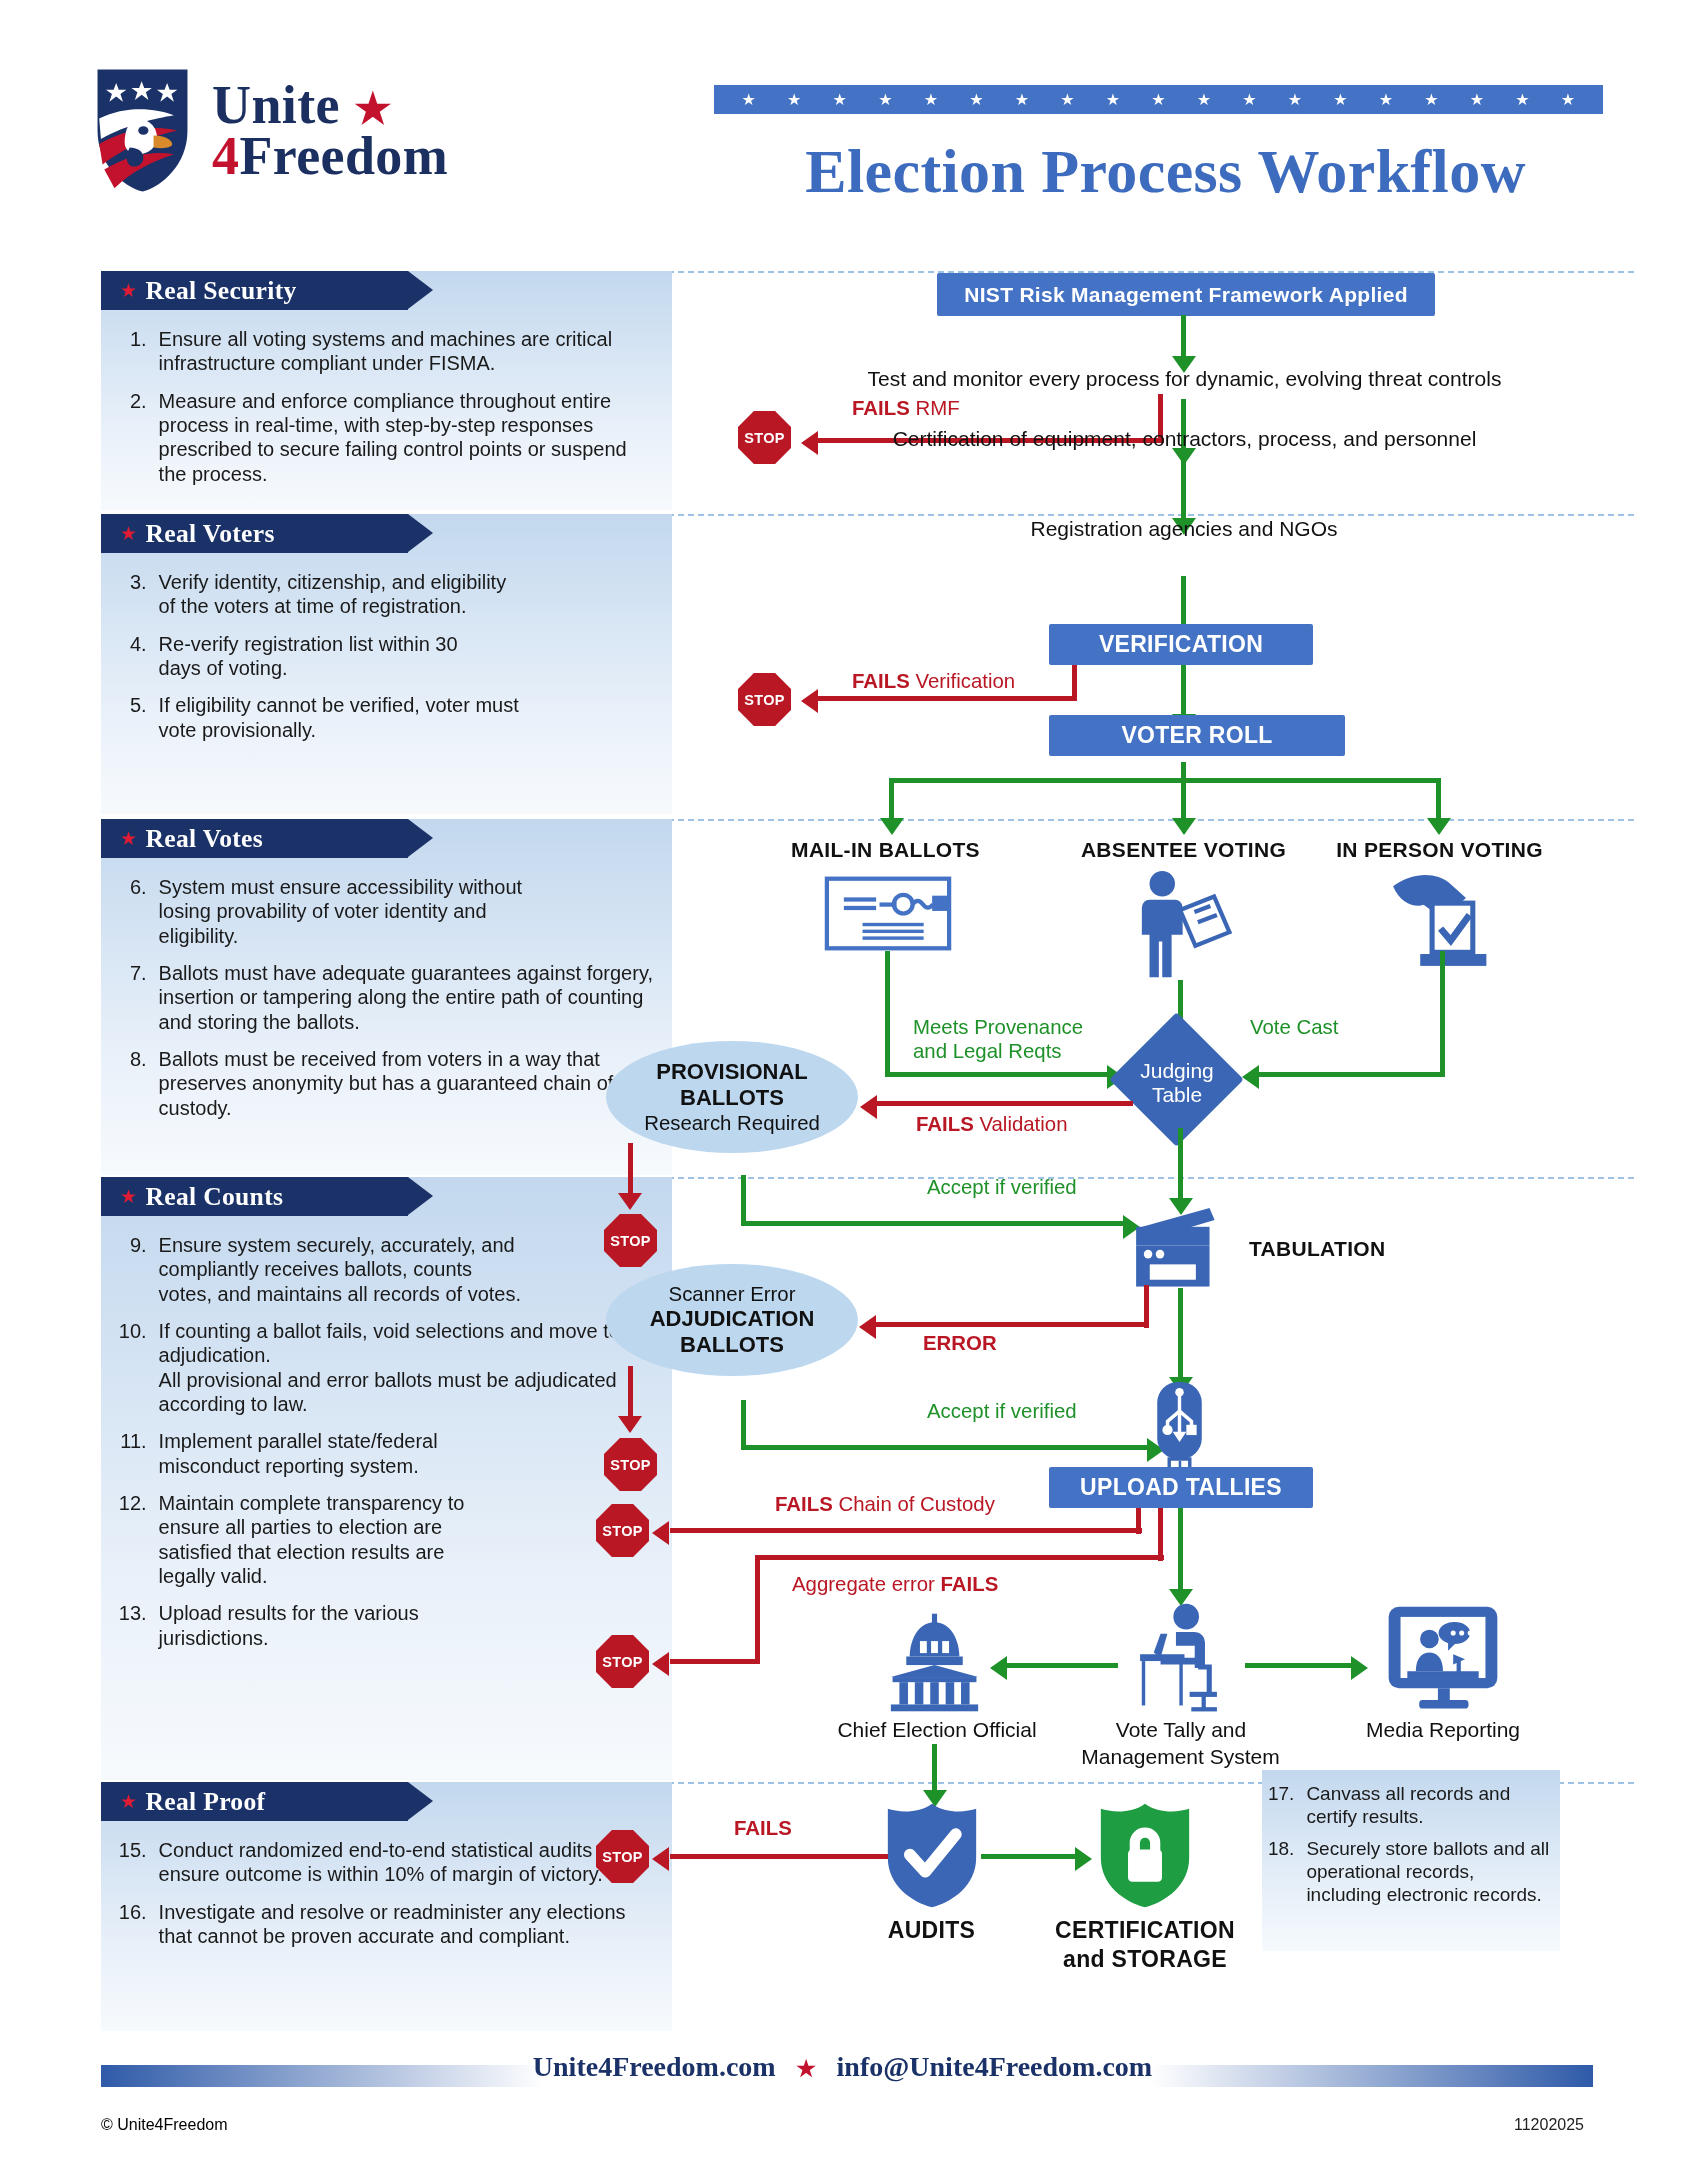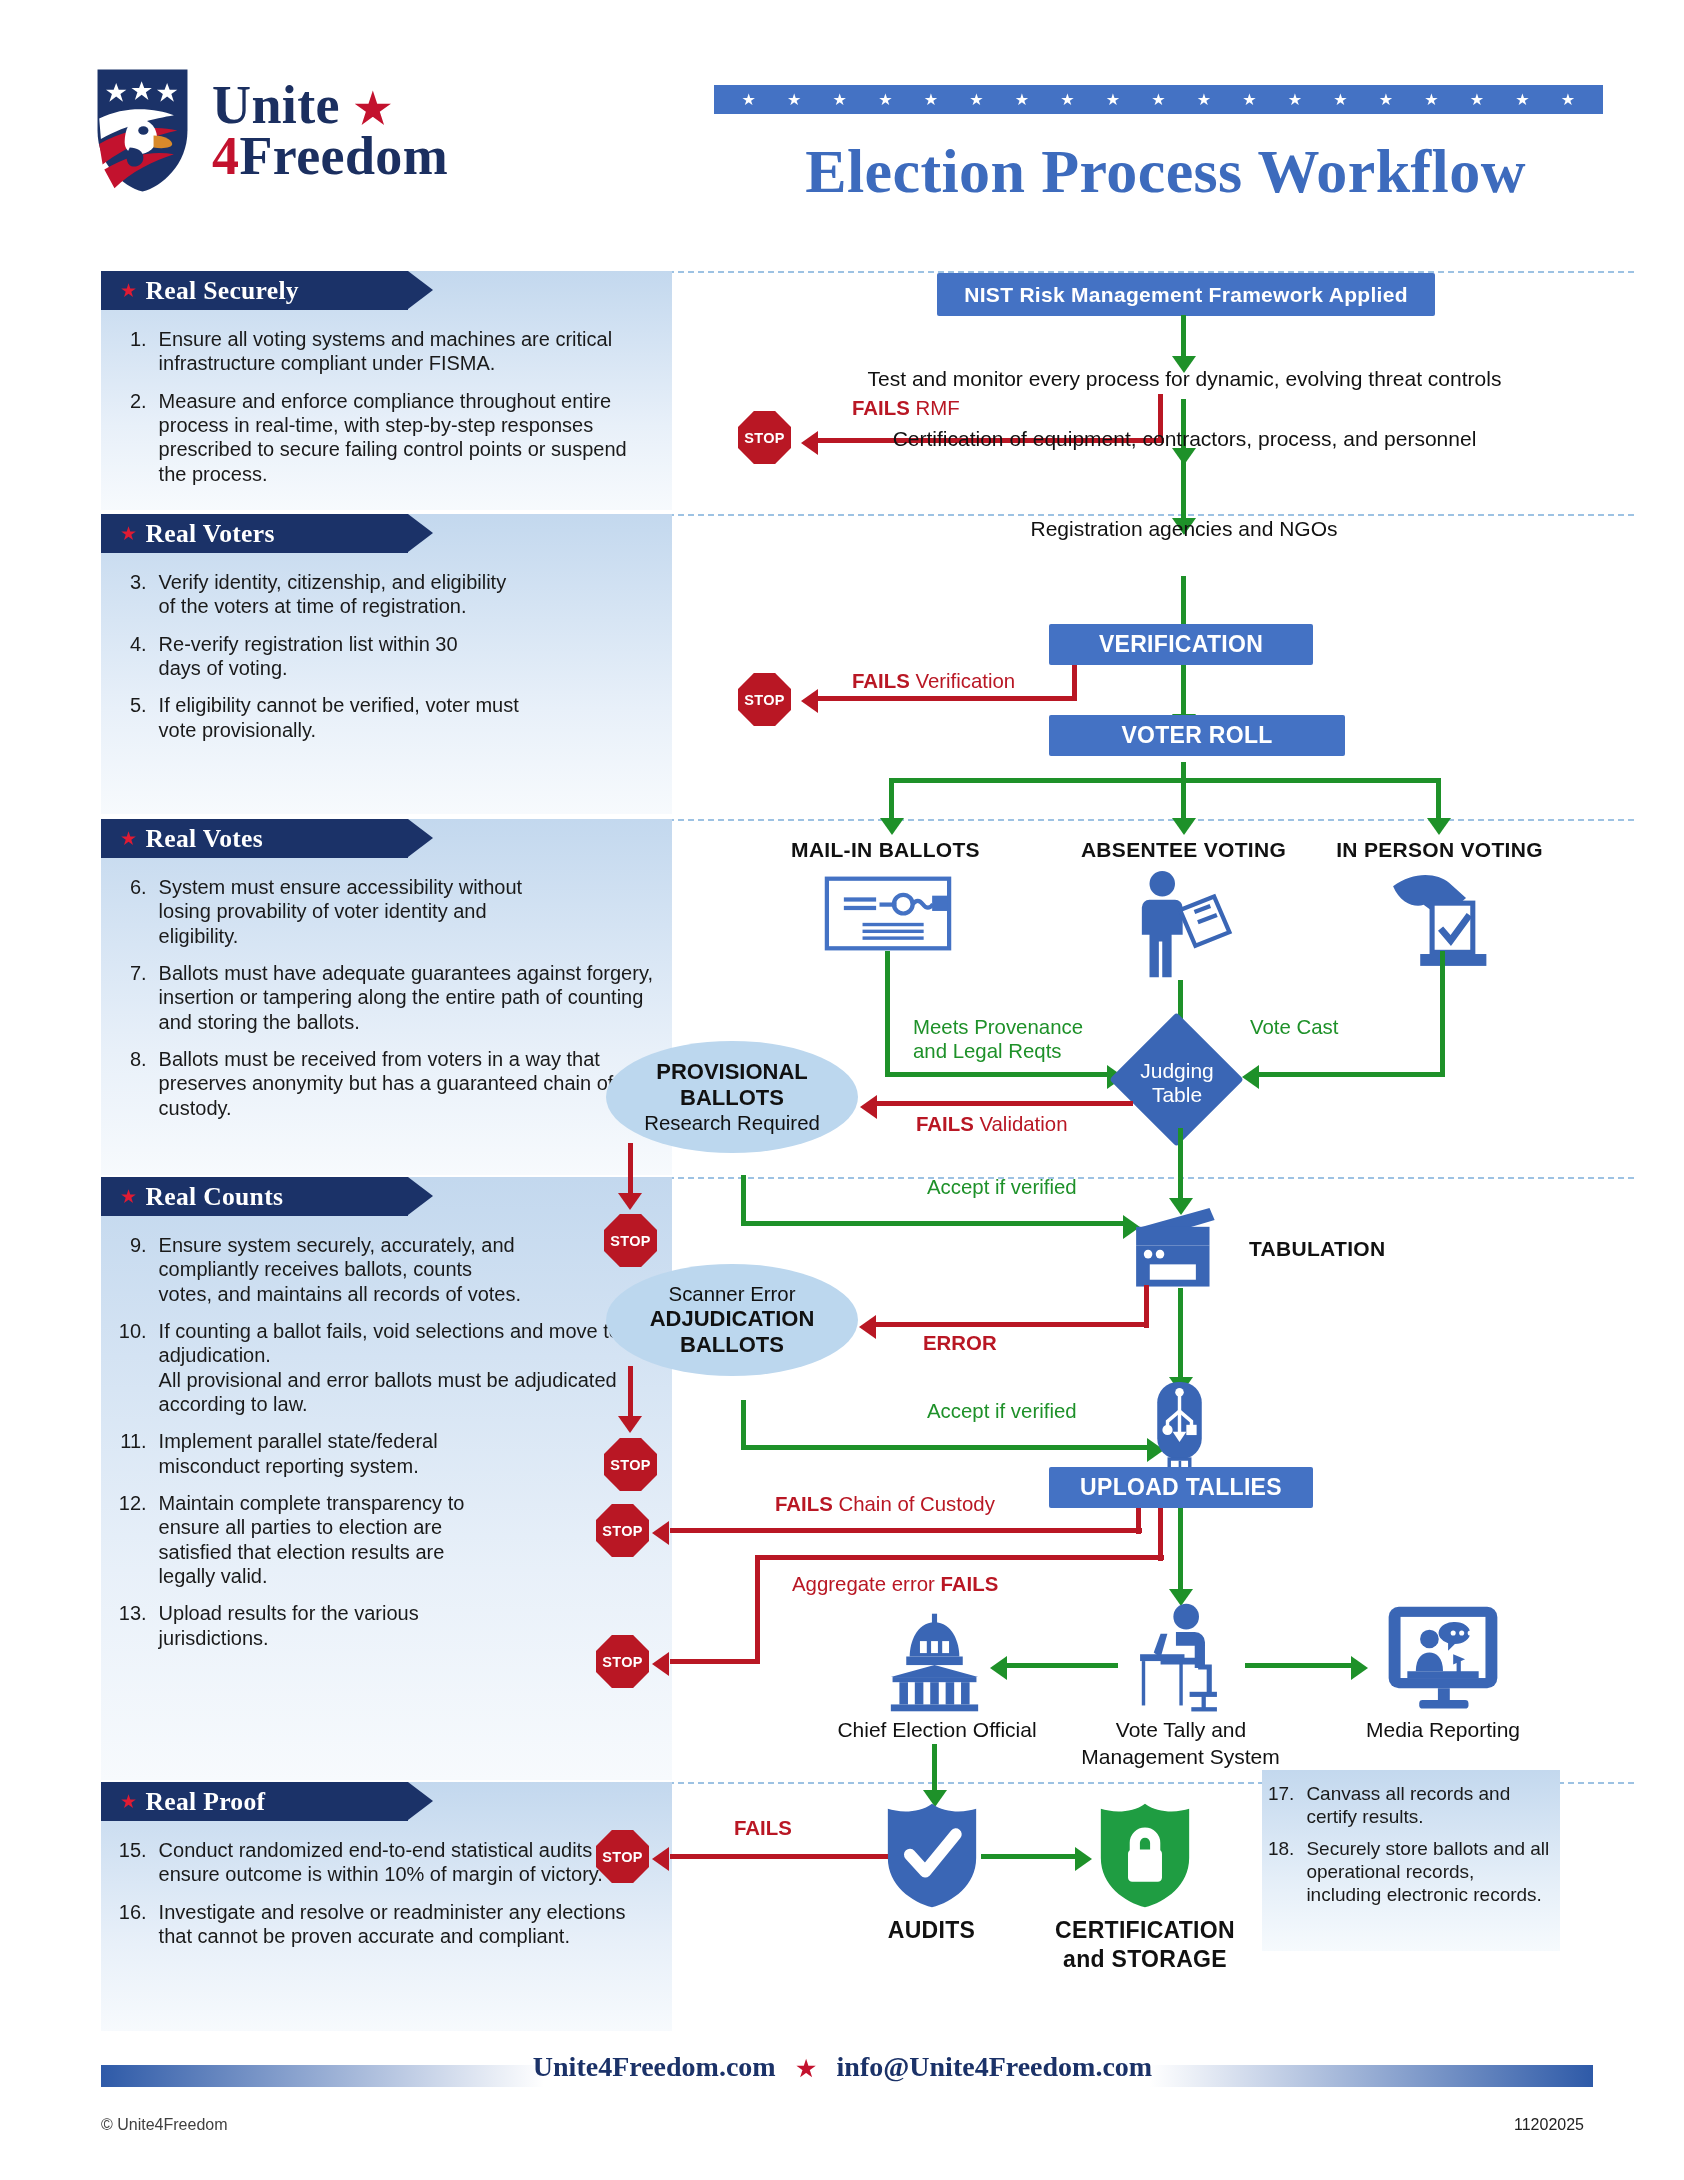--- a/index.html
+++ b/index.html
@@ -94,21 +94,21 @@
           clip-path: polygon(30% 0,70% 0,100% 30%,100% 70%,70% 100%,30% 100%,0 70%,0 30%); letter-spacing:0.3px;}
 
   
   #foot-bar { position:absolute; left:101px; top:2065px; width:1492px; height:22px; }
   #foot-bar .gl { position:absolute; top:0; height:22px; width:443px; }
   #foot-left  { left:0;  background:linear-gradient(90deg,#2e5aa8 0%, #ffffff 100%); }
   #foot-right { right:0; background:linear-gradient(90deg,#ffffff 0%, #2e5aa8 100%); }
   #foot-text { position:absolute; left:0; right:0; top:2051px; text-align:center;
                font-family:"Liberation Serif", serif; font-size:28px; font-weight:700; color:#1b3268; }
   #foot-text .st { color:#c3122e; margin:0 13.6px; font-size:22px; }
-  #copyright { position:absolute; left:101px; top:2116px; font-size:16px; color:#404040; }
+  #copyright { position:absolute; left:101px; top:2116px; font-size:16px; color:#000000; }
   #docdate { position:absolute; right:101px; top:2116px; font-size:16px; color:#222; }
 
   svg { display:block; overflow:visible; }
 </style>
 </head>
 <body>
 
 <div id="page">
 
   <div id="logo-block">
@@ -164,21 +164,21 @@
 
   <div class="lane" style="top:271px;"></div>
   <div class="lane" style="top:514px;"></div>
   <div class="lane" style="top:819px;"></div>
   <div class="lane" style="top:1177px;"></div>
   <div class="lane" style="top:1782px;"></div>
 
   <div class="sec" style="top:271px; height:239px;">
     <div class="sec-banner">
       <span class="sec-star">★</span>
-      <span class="sec-title">Real Securely</span>
+      <span class="sec-title">Real Security</span>
     </div>
     <div class="sec-list">
       <div class="li">
         <div class="li-num">1.</div>
         <div class="li-txt">Ensure all voting systems and machines are critical infrastructure compliant under FISMA.</div>
       </div>
       <div class="li">
         <div class="li-num">2.</div>
         <div class="li-txt">Measure and enforce compliance throughout entire process in real-time, with step-by-step responses prescribed to secure failing control points or suspend the process.</div>
       </div>

